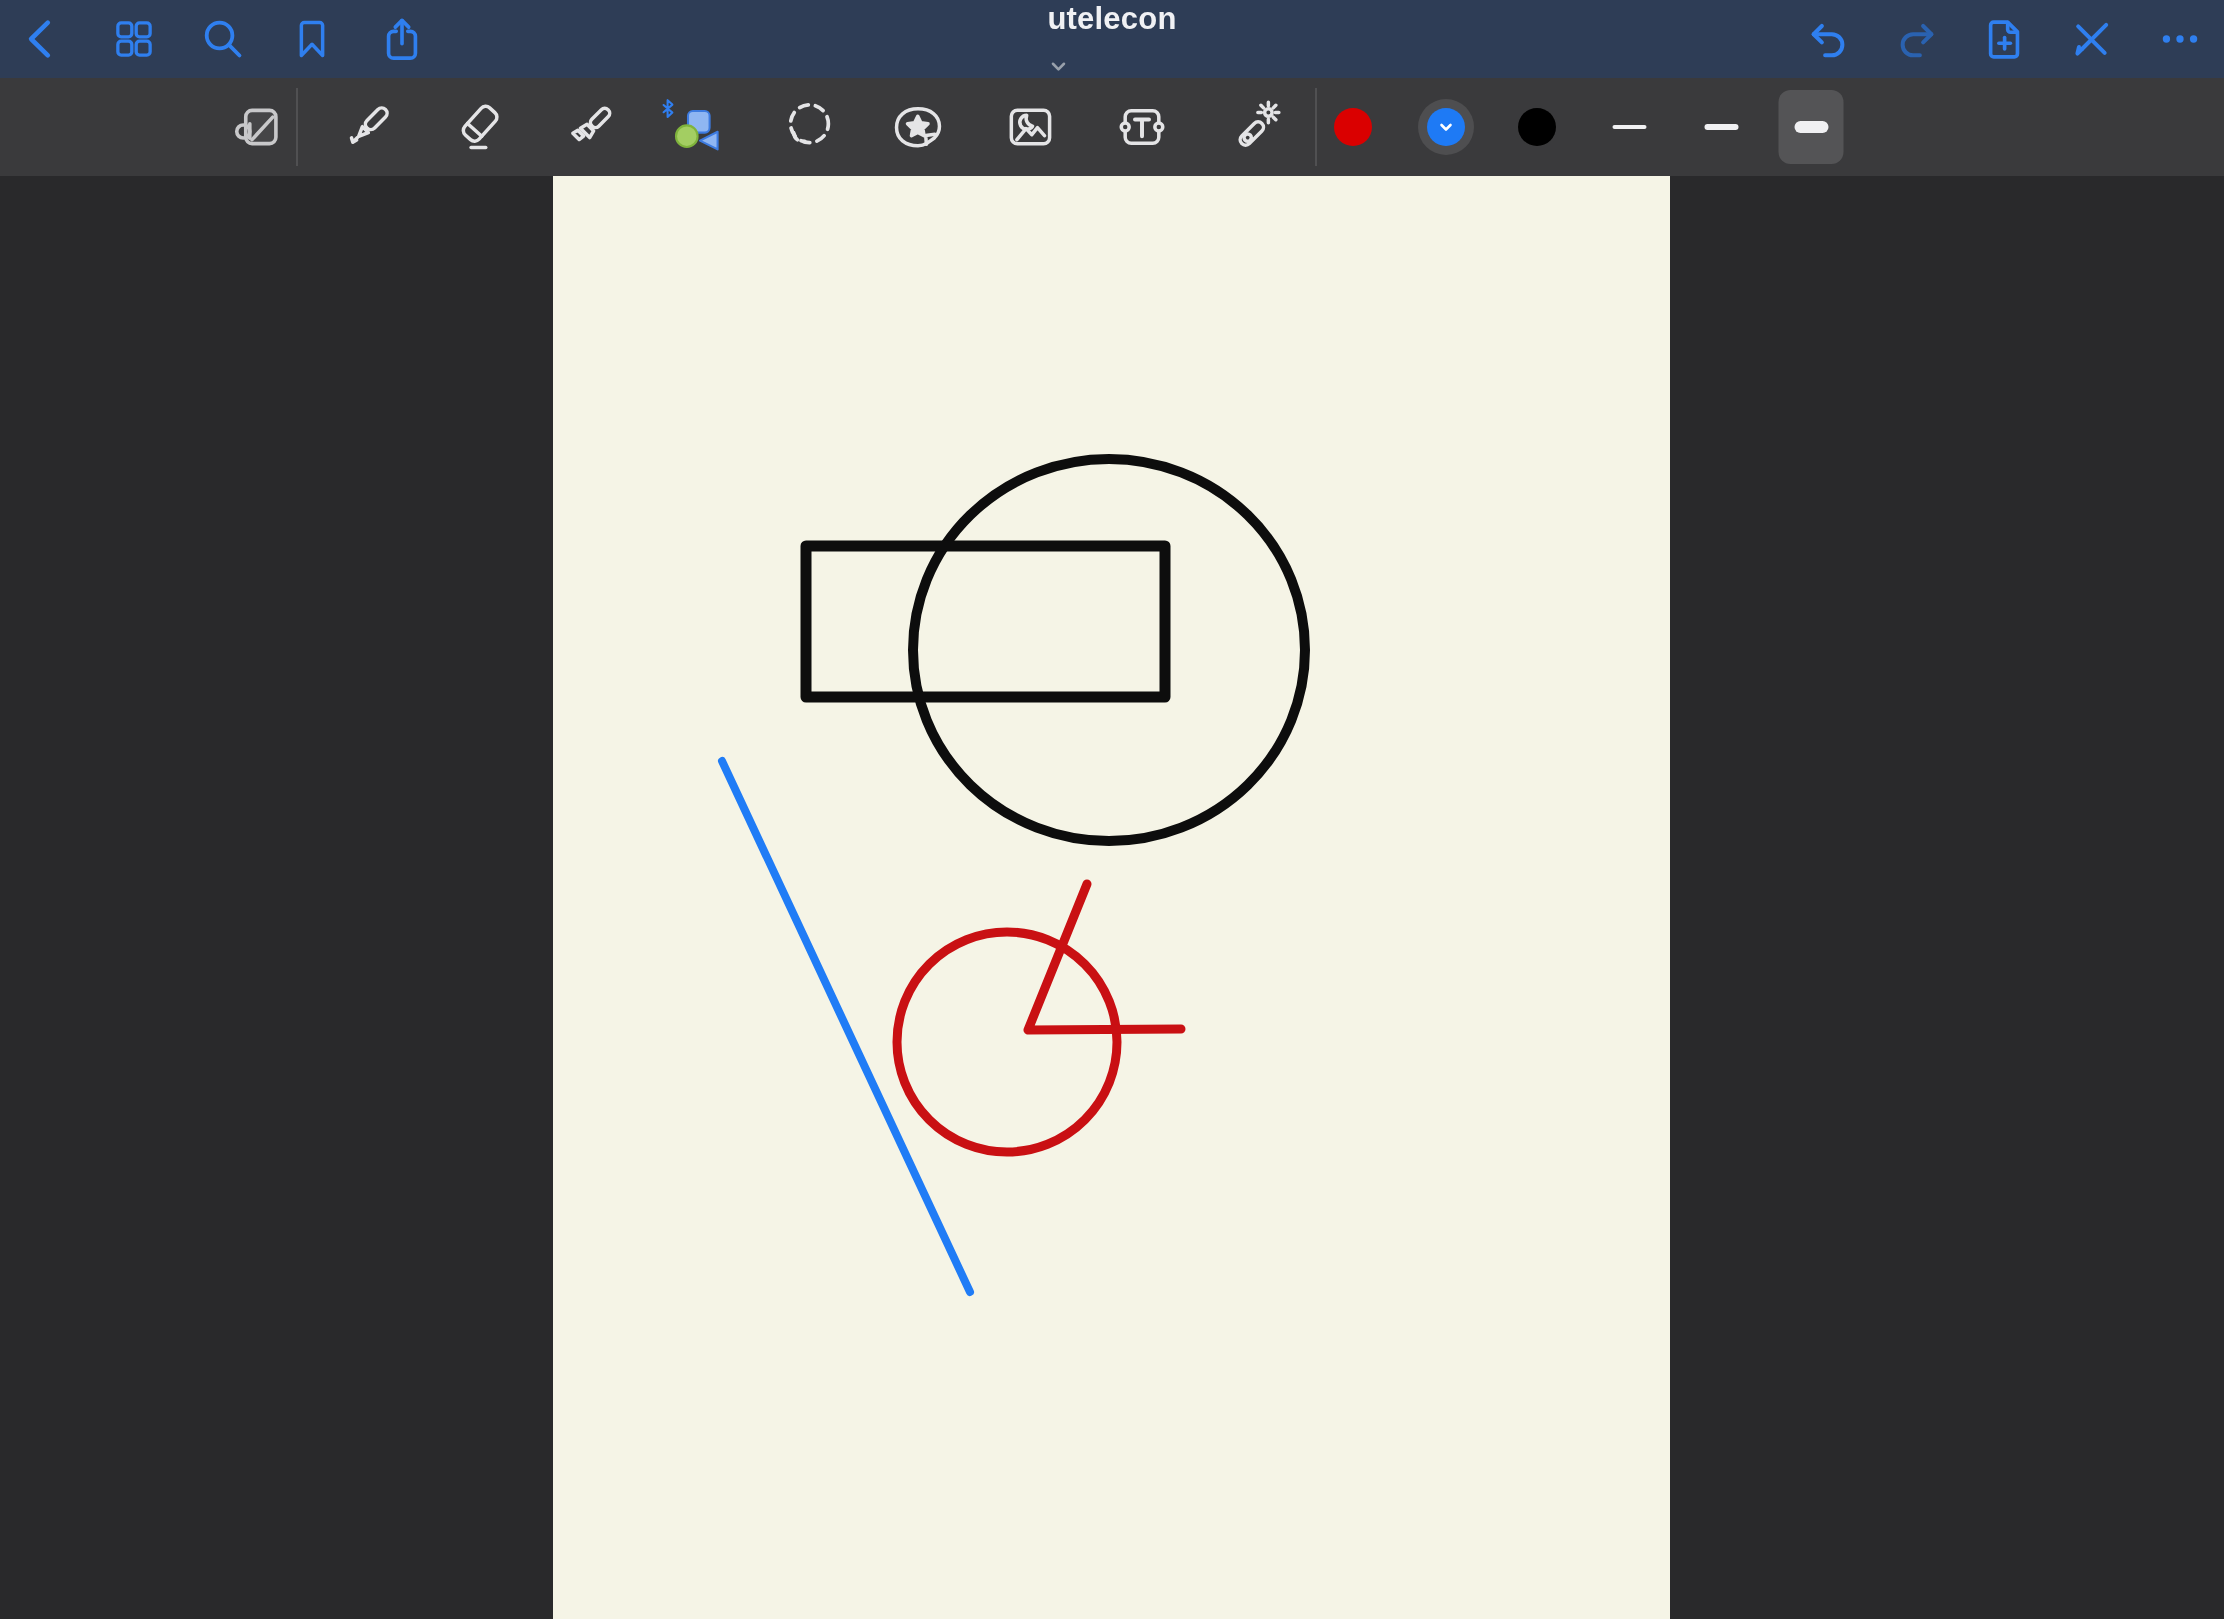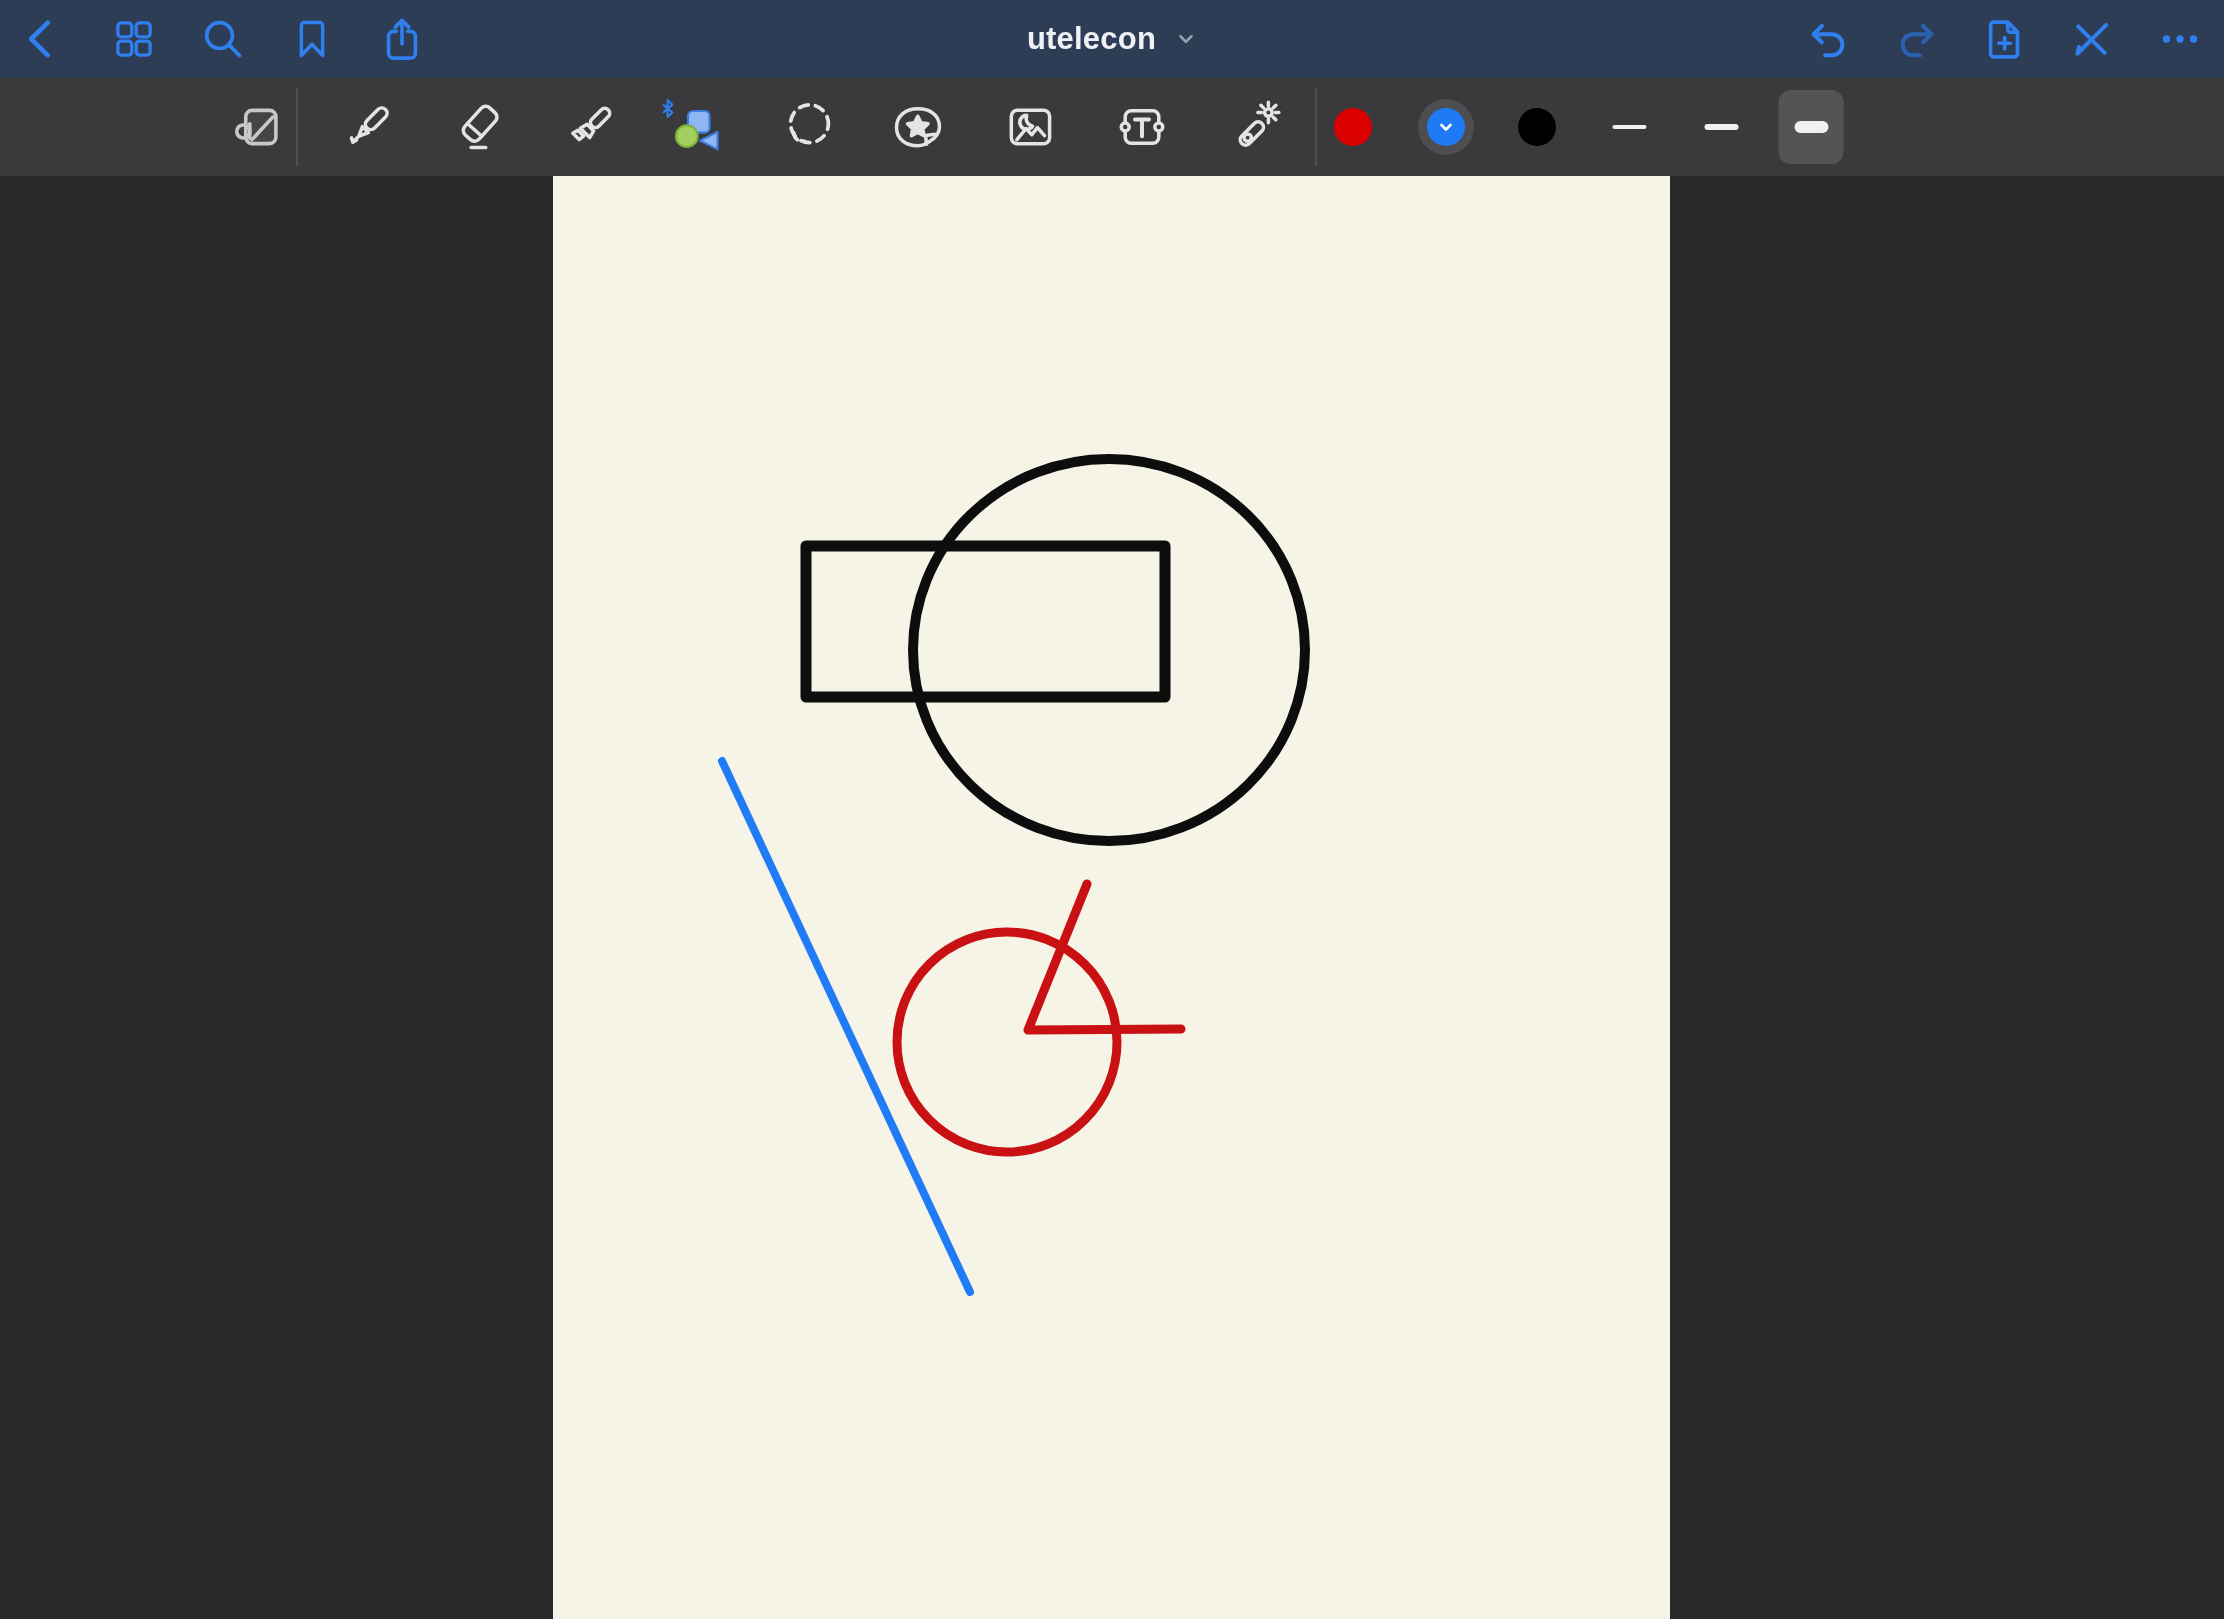--- a/index.html
+++ b/index.html
@@ -4,21 +4,21 @@
 <style>
   * { margin:0; padding:0; box-sizing:border-box; }
   html,body { width:2224px; height:1619px; overflow:hidden; background:#29292B;
               font-family:"Liberation Sans", sans-serif; }
 
   
   #nav-bar { position:absolute; left:0; top:0; width:2224px; height:78px; z-index:30; }
   .nav-btn { position:absolute; top:39px; transform:translate(-50%,-50%); width:64px; height:64px;
              display:flex; align-items:center; justify-content:center; background:transparent; border:none; cursor:pointer; }
   #title-group { position:absolute; left:1112px; top:39px; transform:translate(-50%,-50%);
-                 display:flex; align-items:center; gap:19px; cursor:pointer; }
+                 display:flex; align-items:flex-start; gap:19px; cursor:pointer;flex-direction:column; }
   #title-group .title-text { font-size:31px; font-weight:700; letter-spacing:.2px; }
 
   
   #tool-bar { position:absolute; left:0; top:78px; width:2224px; height:98px; z-index:20; }
   .tool-btn { position:absolute; top:49px; transform:translate(-50%,-50%); width:72px; height:72px;
               display:flex; align-items:center; justify-content:center; background:transparent; border:none; cursor:pointer; }
   .tb-divider { position:absolute; top:10px; width:2px; height:78px; }
 
   .swatch { position:absolute; top:49px; transform:translate(-50%,-50%); width:38px; height:38px;
             border-radius:50%; border:none; cursor:pointer; display:flex; align-items:center; justify-content:center; }

